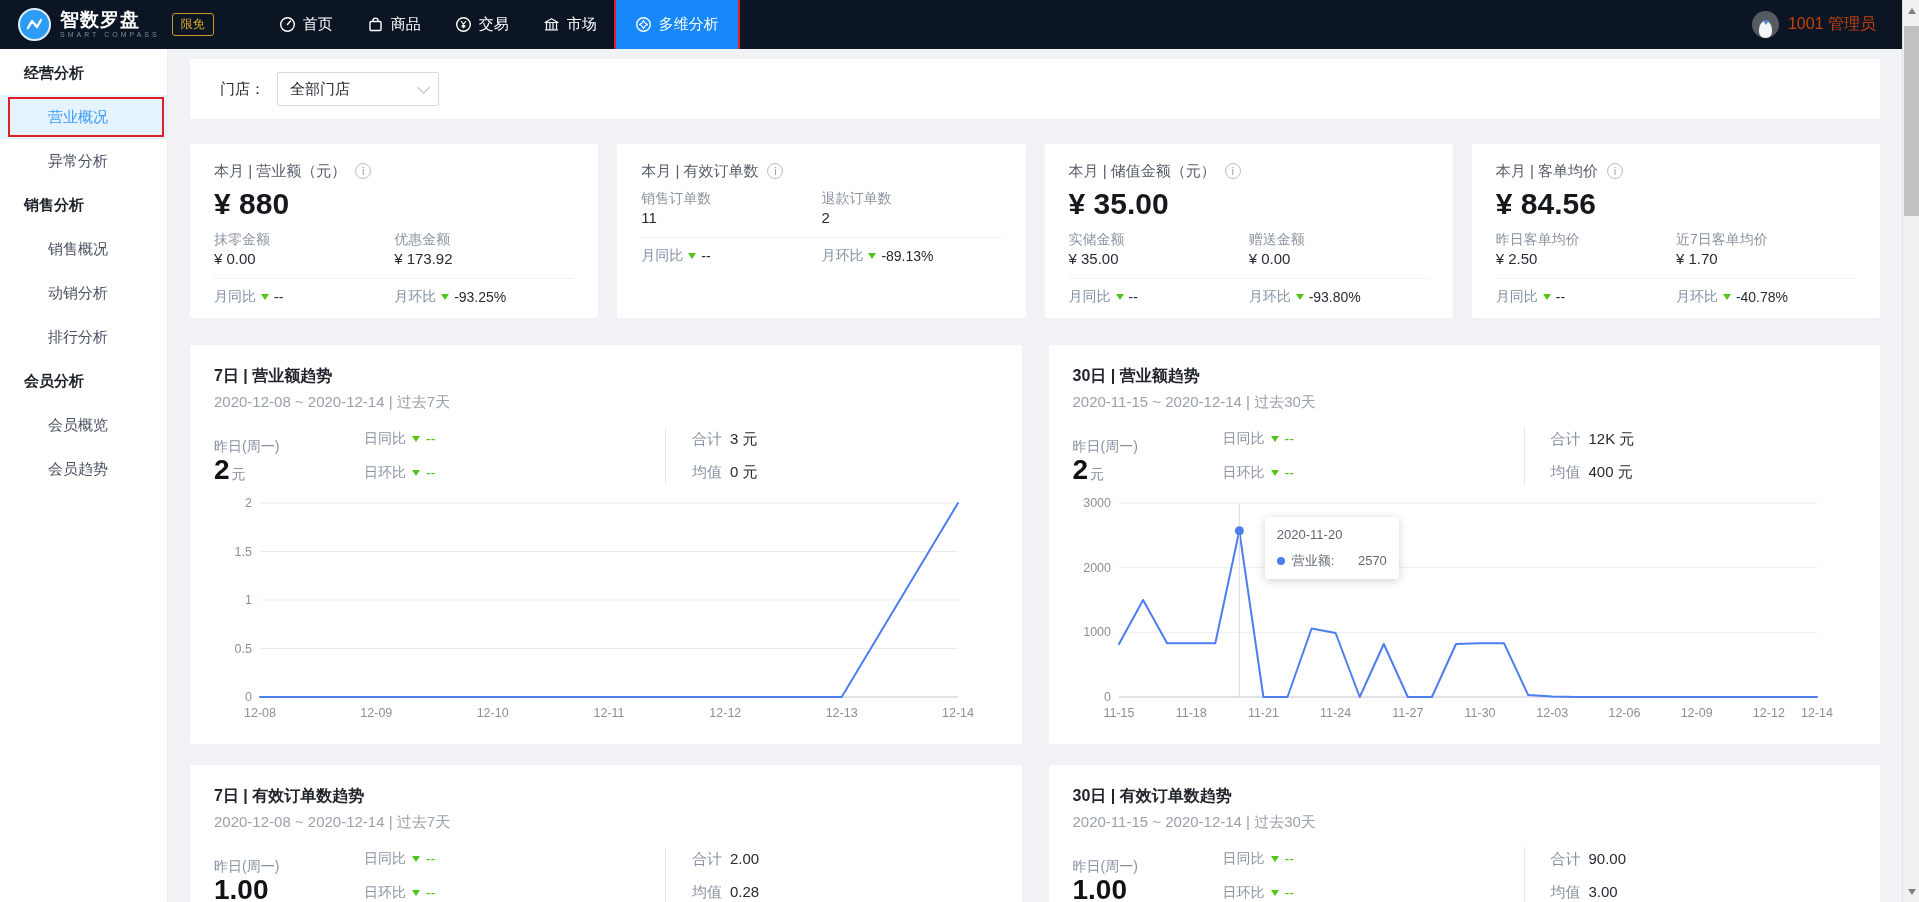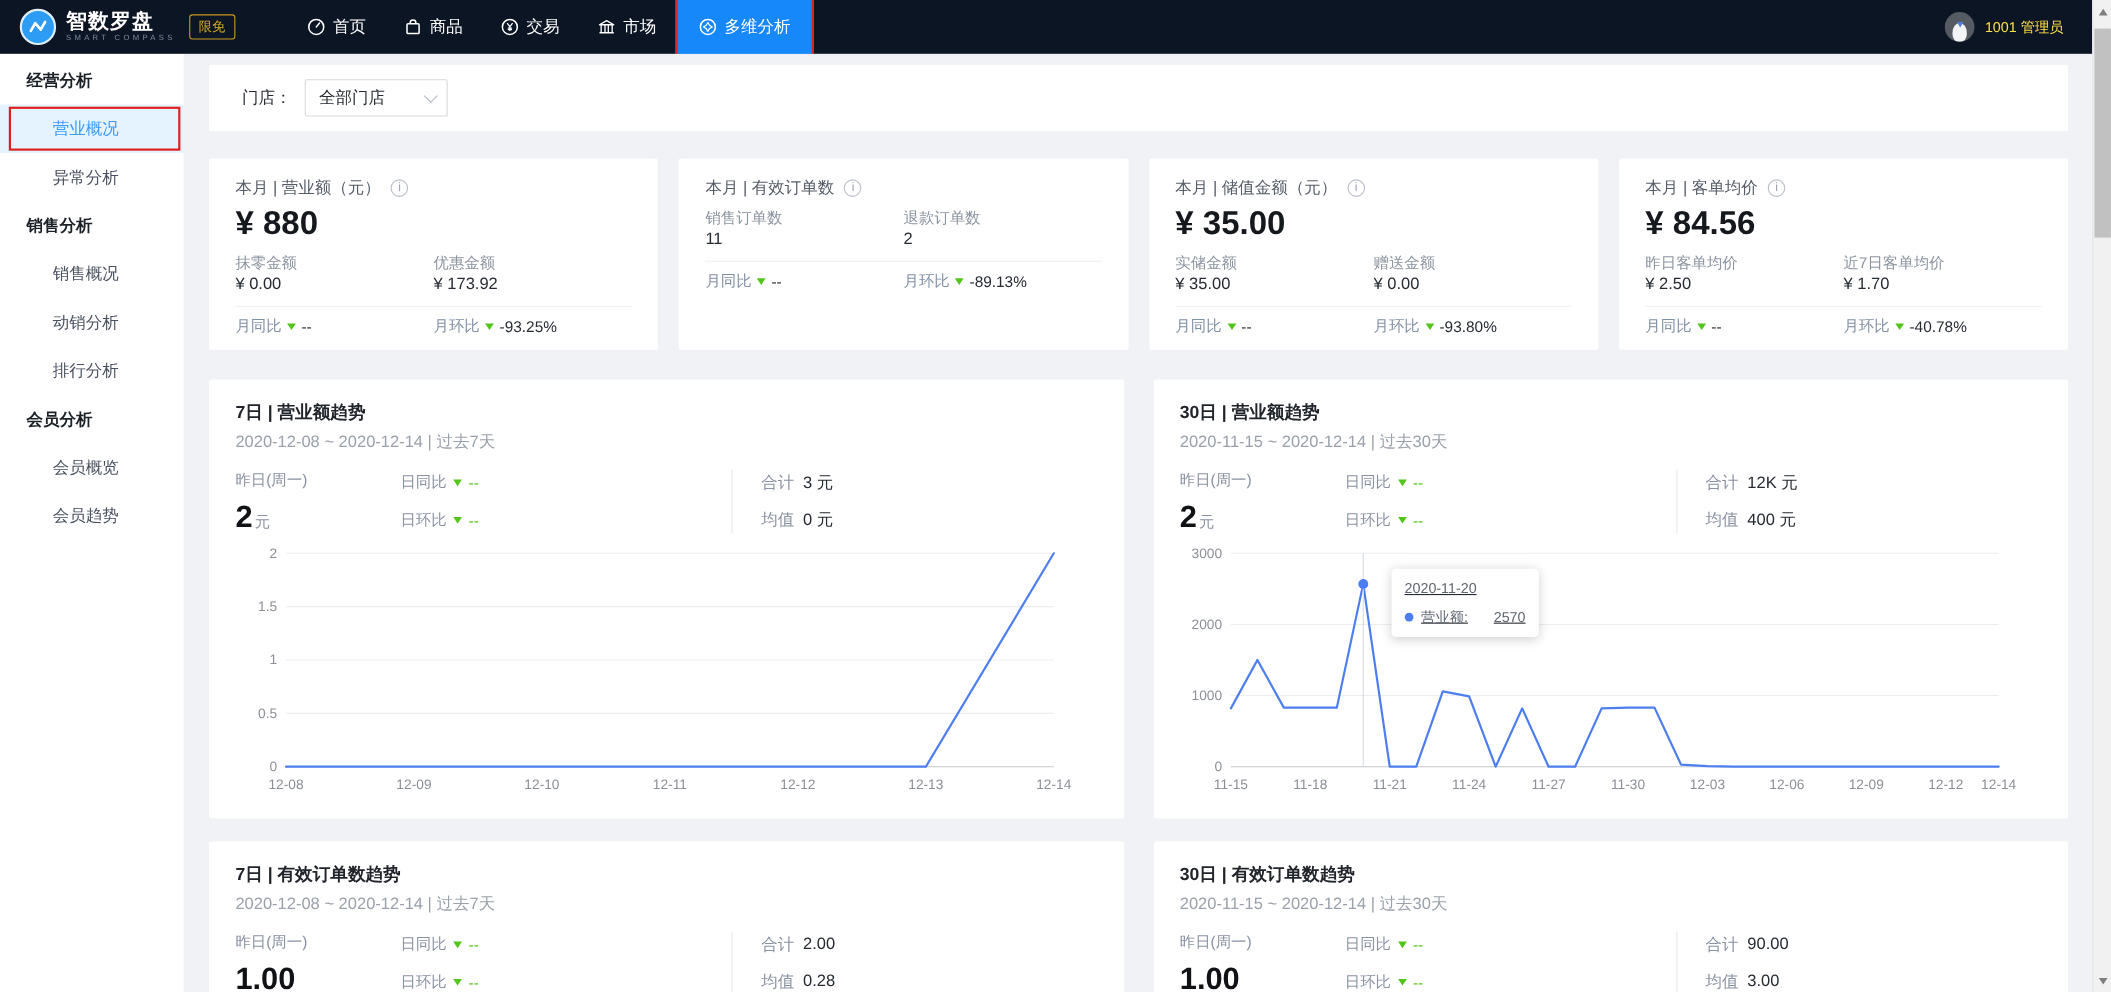--- a/index.html
+++ b/index.html
@@ -15,21 +15,21 @@
   .brand-sub { color:#7b8aa0; font-size:7px; letter-spacing:3px; line-height:9px; }
   .badge { margin-left:12px; border:1px solid #c99a1e; color:#d9ab26; font-size:12px; padding:2px 8px; border-radius:3px; }
   .nav-menu { display:flex; align-items:stretch; height:60px; margin-left:48px; }
   .nav-item { display:flex; align-items:center; gap:7px; padding:0 17px; color:#fff; font-size:15px; cursor:pointer; }
   .nav-item.active { background:#1688fa; border:2px solid #e02121; padding:0 19px; }
   .nav-icon { width:17px; height:17px; display:block; }
   .nav-user { position:absolute; right:26px; top:0; height:49px; display:flex; align-items:center; gap:9px; }
   .avatar { width:27px; height:27px; border-radius:50%; background:#565b63; position:relative; overflow:hidden; }
   .avatar:before { content:""; position:absolute; left:7px; top:10px; width:13px; height:17px; background:#f2f4f6; border-radius:50% 50% 40% 40%; }
   .avatar:after { content:""; position:absolute; left:11px; top:9px; width:0; height:0; border-left:3px solid transparent; border-right:3px solid transparent; border-top:5px solid #4f7fd8; }
-  .user-name { color:#fde047; font-size:13px; }
+  .user-name { color:#c2410c; font-size:16px; }
 
   
   .vscroll { position:absolute; right:0; top:0; bottom:0; width:17px; background:#f1f1f1; border-left:1px solid #e2e2e2; }
   .vs-btn { position:absolute; left:0; width:17px; height:17px; display:flex; align-items:center; justify-content:center; }
   .vs-up { top:2px; } .vs-down { bottom:2px; }
   .tri-up { width:0; height:0; border-left:4px solid transparent; border-right:4px solid transparent; border-bottom:6px solid #7f7f7f; }
   .tri-dn { width:0; height:0; border-left:4px solid transparent; border-right:4px solid transparent; border-top:6px solid #7f7f7f; }
   .vs-thumb { position:absolute; left:1px; top:26px; width:15px; height:190px; background:#c1c1c1; }
 
   
@@ -39,21 +39,21 @@
   .side-row.item { padding-left:48px; color:#4a5160; cursor:pointer; }
   .side-row.item.active { background:#e4f3ff; color:#3b9bff; }
   .active-outline { position:absolute; left:8px; right:3px; top:2px; bottom:2px; border:2px solid #e02020; pointer-events:none; }
 
   
   .main { position:absolute; left:168px; top:49px; right:17px; bottom:0; background:#f0f2f5; overflow:hidden; }
   .card { background:#fff; border-radius:2px; }
 
   .filter-card { position:absolute; left:22px; top:10px; width:1690px; height:60px; display:flex; align-items:center; padding-left:30px; }
   .filter-label { font-size:15px; color:#262b33; }
-  .select-box { margin-left:12px; width:130px; height:34px; border:1px solid #d9d9d9; border-radius:2px; display:flex; align-items:center; padding:0 12px; font-size:15px; color:#262b33; cursor:pointer; background:#fff; }
+  .select-box { margin-left:12px; width:162px; height:34px; border:1px solid #d9d9d9; border-radius:2px; display:flex; align-items:center; padding:0 12px; font-size:15px; color:#262b33; cursor:pointer; background:#fff; }
   .chev { margin-left:auto; width:9px; height:9px; border-right:1.5px solid #b6bcc4; border-bottom:1.5px solid #b6bcc4; transform:rotate(45deg) translateY(-3px); }
 
   .kpi-row { position:absolute; left:22px; top:95px; width:1690px; height:174px; display:flex; gap:19px; }
   .kpi-card { flex:1; padding:17px 24px; overflow:hidden; }
   .kpi-title { font-size:15px; color:#565d68; display:flex; align-items:center; gap:9px; line-height:20px; }
   .info-i { width:16px; height:16px; border:1px solid #b9bec6; border-radius:50%; color:#9aa0a8; font-size:11px; display:flex; align-items:center; justify-content:center; font-style:normal; cursor:pointer; }
   .kpi-value { margin-top:5px; font-size:30px; font-weight:600; color:#15181c; line-height:36px; }
   .kpi-subs { margin-top:8px; display:flex; }
   .kpi-sub { width:50%; }
   .sub-label { font-size:14px; color:#8c94a0; line-height:18px; }
@@ -64,21 +64,21 @@
   .foot-label { color:#8090a5; }
   .caret { width:0; height:0; border-left:4px solid transparent; border-right:4px solid transparent; border-top:6px solid #52c41a; display:inline-block; cursor:pointer; }
   .foot-value { color:#262b33; }
 
   .charts-row { position:absolute; left:22px; top:296px; width:1690px; height:399px; display:flex; gap:27px; }
   .charts-row2 { position:absolute; left:22px; top:716px; width:1690px; height:330px; display:flex; gap:27px; }
   .chart-card { flex:1; padding:20px 24px; overflow:hidden; position:relative; }
   .c-title { font-size:16px; font-weight:bold; color:#21252b; line-height:22px; }
   .c-sub { font-size:15px; color:#9aa1ab; margin-top:4px; line-height:22px; }
   .c-stats { margin-top:14px; height:58px; display:flex; }
-  .cs-col1 { width:150px; display:flex; flex-direction:column; justify-content:space-between; }
+  .cs-col1 { width:150px; display:flex; flex-direction:column; justify-content:flex-end; }
   .cs-label { font-size:14px; color:#8a92a2; line-height:18px; }
   .cs-bigwrap { display:flex; align-items:baseline; gap:2px; }
   .cs-big { font-size:28px; font-weight:700; color:#101215; line-height:30px; }
   .cs-unit { font-size:14px; color:#8a92a2; }
   .cs-col2 { width:301px; display:flex; flex-direction:column; justify-content:space-between; padding:3px 0; }
   .cs-row { display:flex; align-items:center; gap:6px; font-size:14px; }
   .cs-row .lbl { color:#8a92a2; }
   .cs-row .val { color:#52c41a; }
   .cs-divider { border-left:1px solid #e8e8e8; height:58px; }
   .cs-col3 { flex:1; padding-left:26px; display:flex; flex-direction:column; justify-content:space-between; padding-top:3px; padding-bottom:3px; }
@@ -416,21 +416,21 @@
               <span class="cs3-label">合计</span>
               <span class="cs3-value">12K 元</span>
             </div>
           <div class="cs3-row">
               <span class="cs3-label">均值</span>
               <span class="cs3-value">400 元</span>
             </div>
         </div>
       </div>
       <div class="chart-wrap">
-        <div class="tooltip" style="left: 192.345px; top: 23.8067px; text-decoration: underline;">
+        <div class="tooltip" style="left: 192.345px; top: 23.8067px;">
           <div class="tt-date">2020-11-20</div>
           <div class="tt-row">
             <span class="tt-dot"></span>
             <span class="tt-label">营业额:</span>
             <span class="tt-value">2570</span>
           </div>
         </div>
       <svg width="784" height="232" viewBox="0 0 784 232">
             <line x1="46" y1="204" x2="744" y2="204" stroke="#c4c7cc" stroke-width="1"></line>
             <text x="38" y="208" text-anchor="end" fill="#8c9096" font-size="12.5">0</text>

